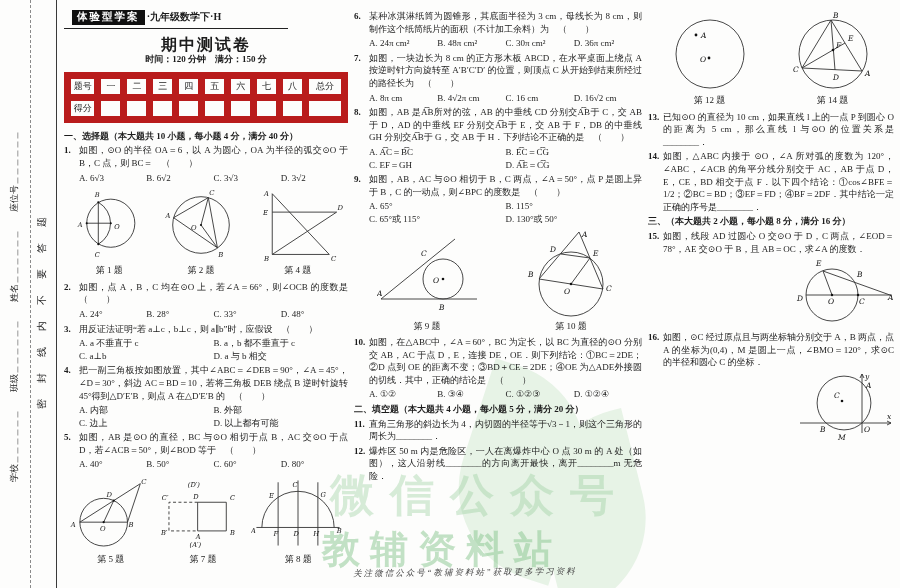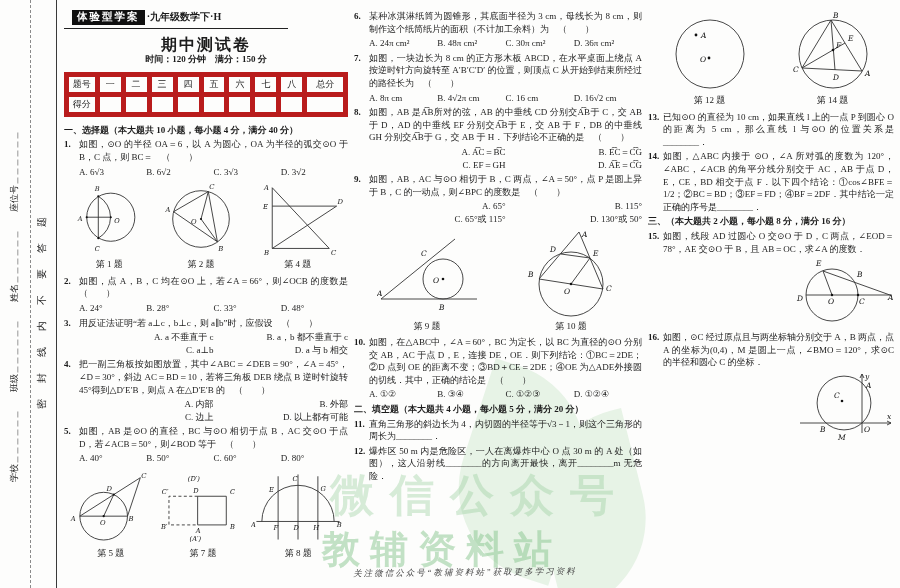--- a/index.html
+++ b/index.html
@@ -23,30 +23,30 @@
 
   
   .hdr { border-bottom:1.5px solid #222; padding-bottom:3px; width:216px; margin-bottom:10px;padding-left:8px; }
   .brand { display:inline-block; background:#101010; color:#fff; font-weight:bold;
            font-size:10.5px; padding:1px 5px; letter-spacing:2px; }
   .hsub { font-weight:bold; font-size:10px; }
   .title { text-align:center; font-size:16px; font-weight:bold; letter-spacing:2px; margin:4px 0 2px; }
   .meta  { text-align:center; font-size:9px; font-weight:bold; margin-bottom:6px; }
 
   table.score { width:100%; border-collapse:collapse; margin-bottom:7px; }
-  table.score td { border:5px solid #b91c1c; height:15px; text-align:center; font-size:9px; padding:0 1px; }
+  table.score td { border:7px solid #b91c1c; height:15px; text-align:center; font-size:9px; padding:0 1px; }
   table.score td.corner { width:11%; }
 
   .sec { font-weight:bold; margin:2px 0 2px; }
   .q { position:relative; padding-left:15px; margin-bottom:2px; text-align:justify; }
   .qnum { position:absolute; left:0; top:0; font-weight:bold; }
   .opts { display:flex; flex-wrap:wrap; padding-left:15px; margin-bottom:2px; }
   .opts span { display:block; }
   .c4 span { width:25%; }
-  .c2 span { width:50%;text-align:right; }
+  .c2 span { width:50%; }
 
   .figrow { display:flex; justify-content:space-around; align-items:flex-end; margin:2px 0 4px; }
   .figrow.right { justify-content:flex-end; }
   .fig { text-align:center; }
   .fig svg { display:block; margin:0 auto; }
   .figcap { font-size:9px; margin-top:0; }
   svg * { vector-effect:non-scaling-stroke; }
   svg .ln { stroke:#333; fill:none; stroke-width:0.9; }
   svg .dash { stroke:#333; fill:none; stroke-width:0.9; stroke-dasharray:3 2.4; }
   svg .dot { fill:#111; stroke:none; }

